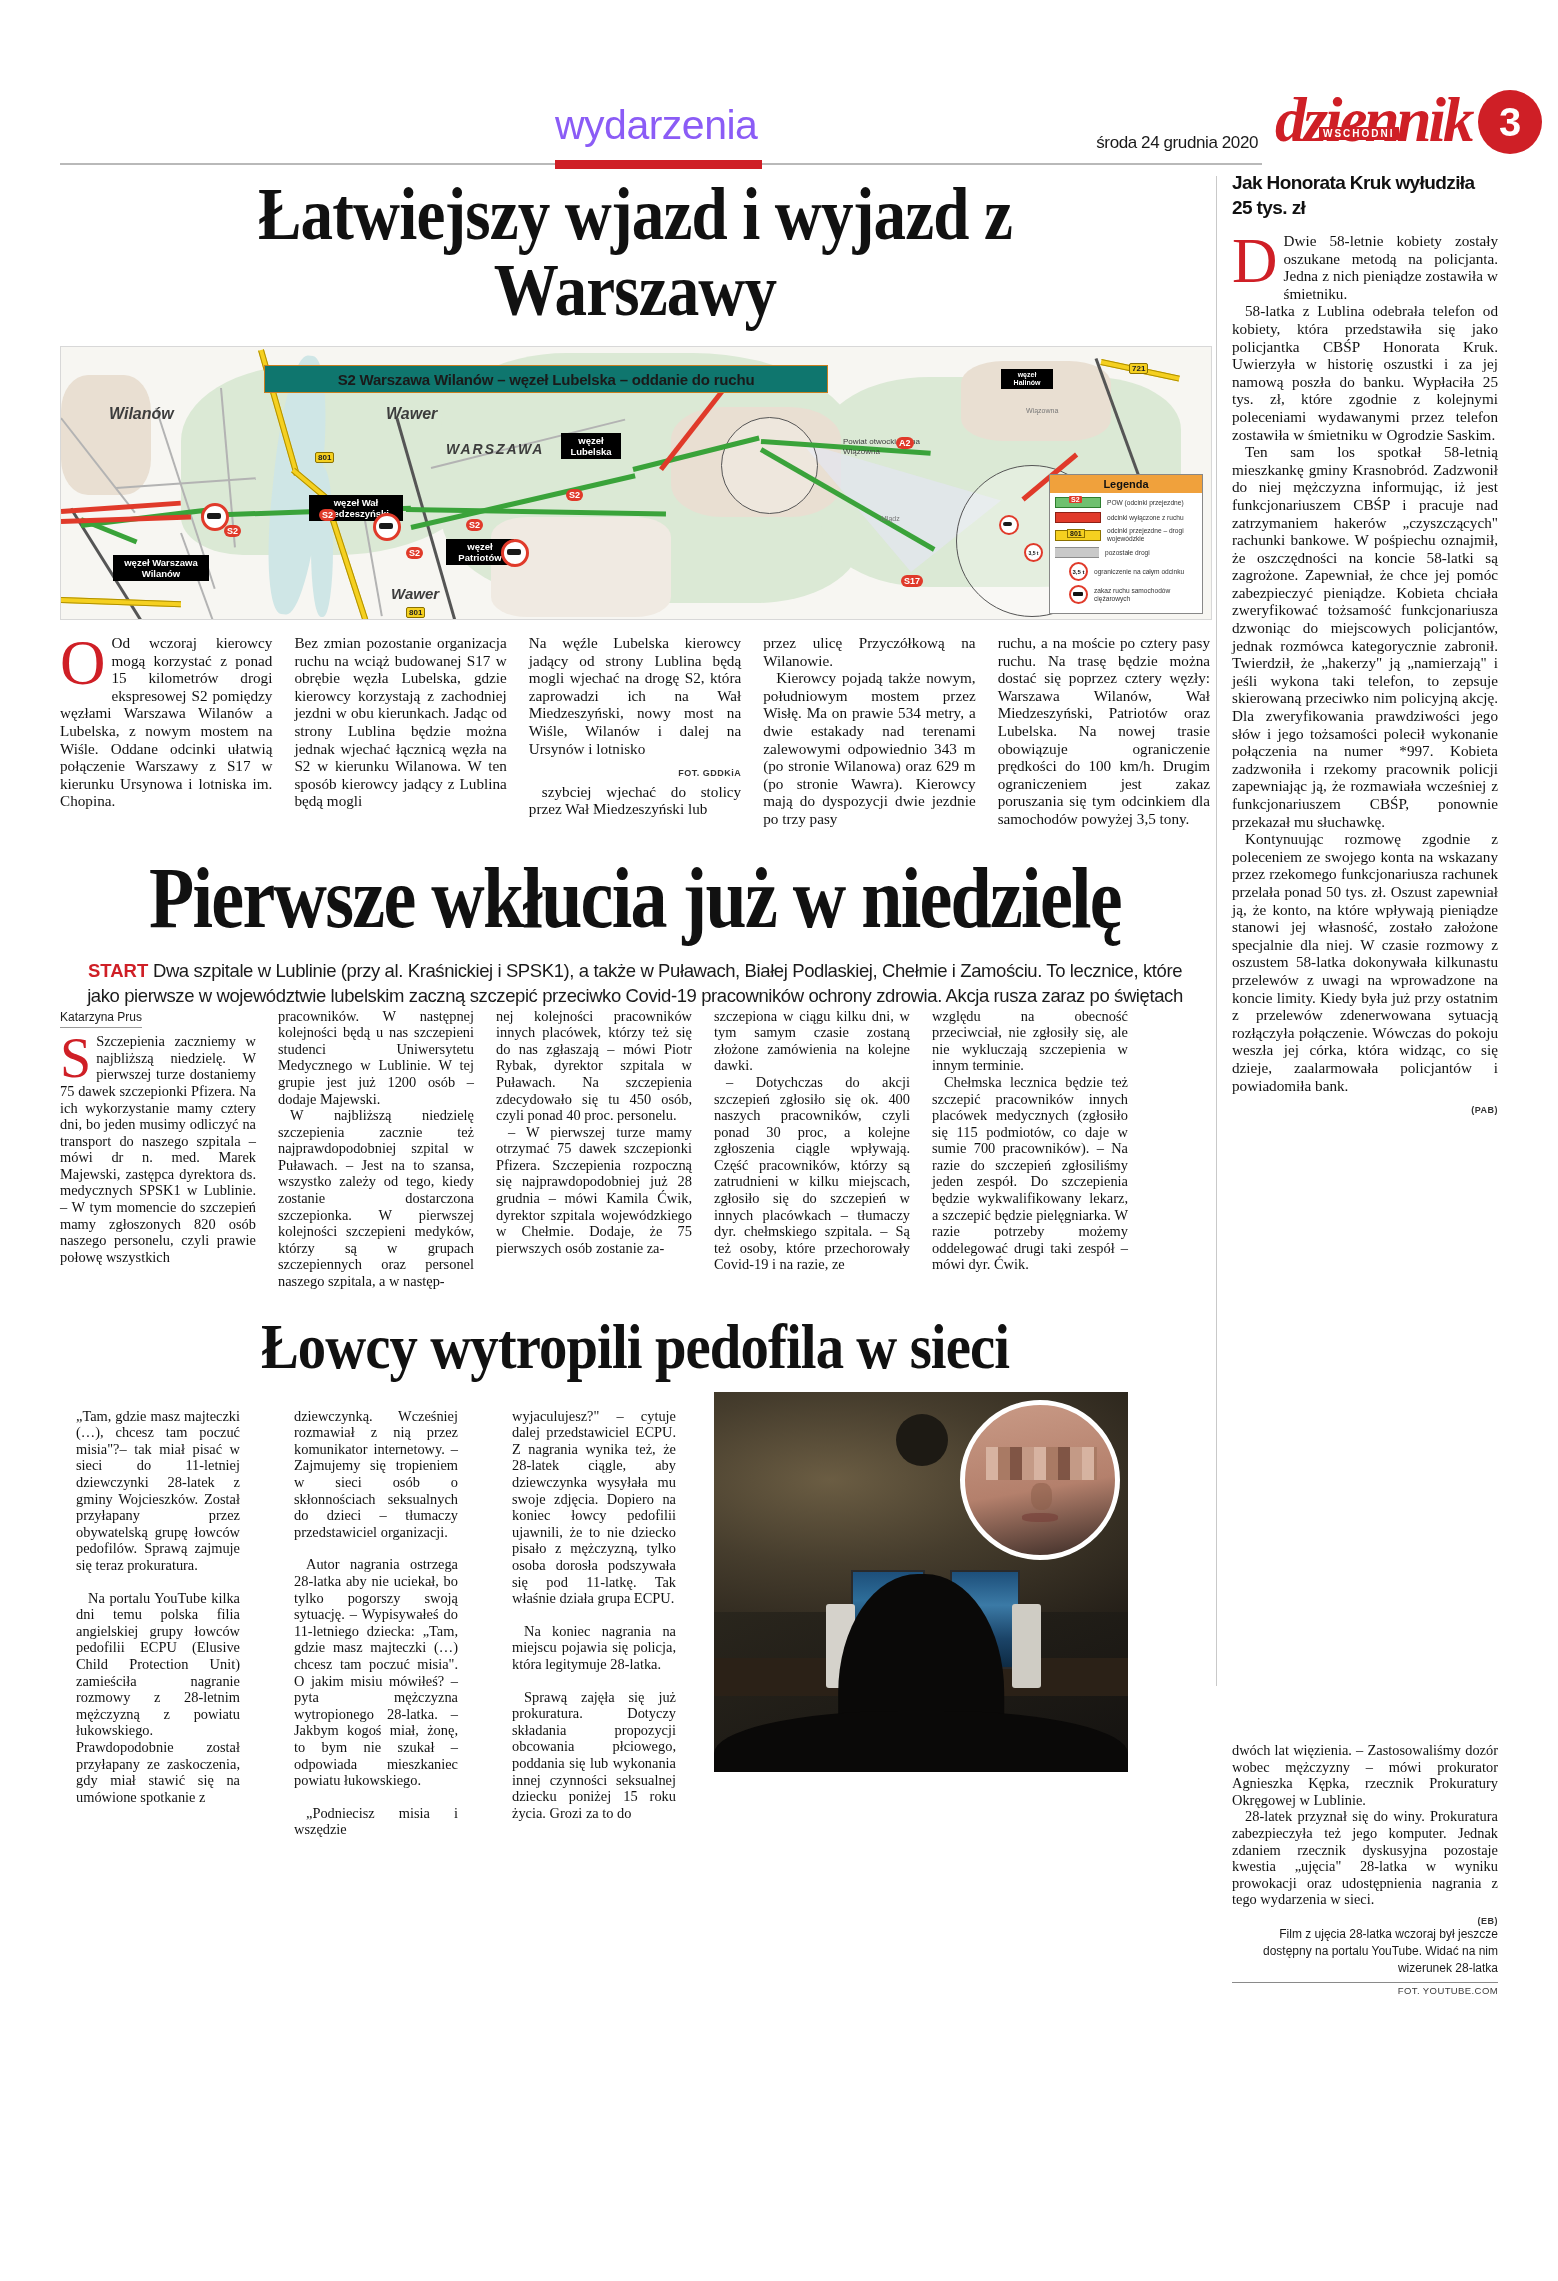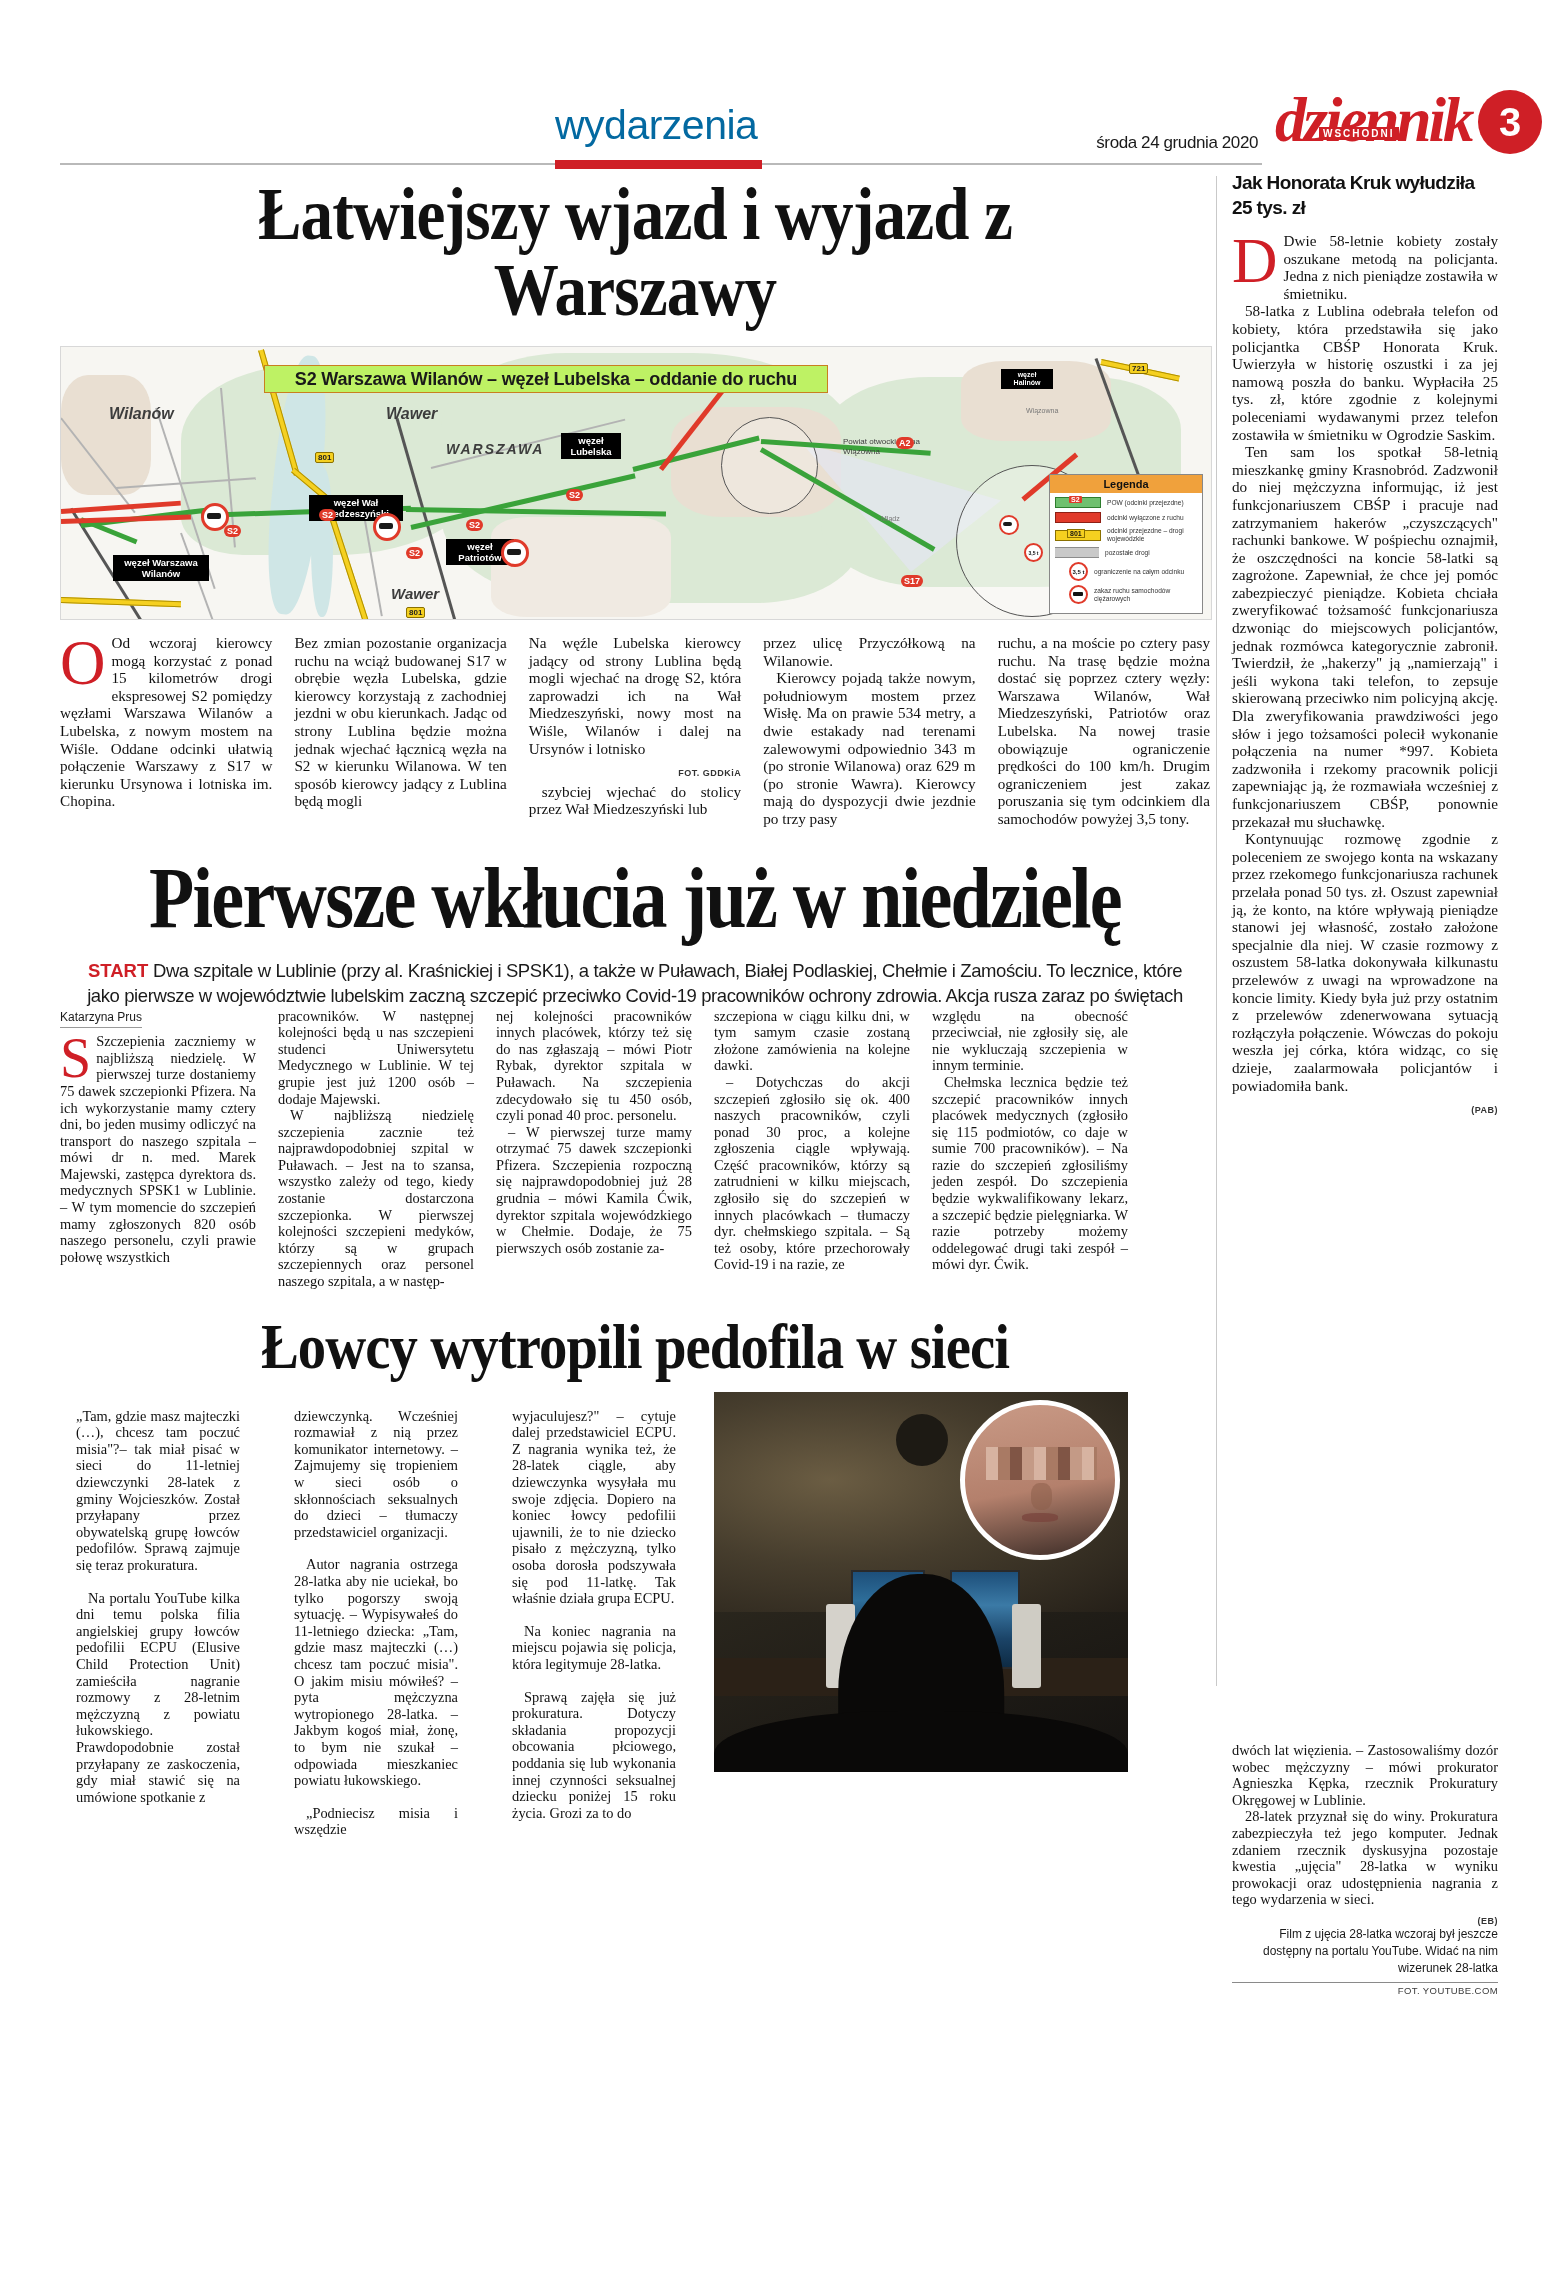--- a/index.html
+++ b/index.html
@@ -16,21 +16,21 @@
     padding:0;
   }
 
   
   .masthead{
     position:absolute;left:60px;top:108px;width:1438px;height:62px;
   }
   .section-word{
     position:absolute;left:495px;top:-6px;
     font-family:"Liberation Sans", sans-serif;
-    font-size:41px;font-weight:300;color:#0369a1;
+    font-size:41px;font-weight:300;color:#8b5cf6;
     letter-spacing:-0.5px;
   }
   .section-rule-red{
     position:absolute;left:495px;top:52px;width:207px;height:9px;background:#cf1f26;
   }
   .rule-grey-left{
     position:absolute;left:0px;top:55px;width:495px;height:2px;background:#b9b9b9;
   }
   .rule-grey-right{
     position:absolute;left:702px;top:55px;width:500px;height:2px;background:#b9b9b9;
@@ -86,24 +86,24 @@
     width:1150px;height:272px;
     border:1px solid #d8d8d8;overflow:hidden;
     background:#f3f1ec;
   }
   .map-green{position:absolute;background:#dbe9d5;}
   .map-beige{position:absolute;background:#e9dfd2;}
   .map-water{position:absolute;background:#cfe6e6;}
   .map-city{position:absolute;background:#f0eae2;}
   .map-banner{
     position:absolute;left:203px;top:18px;width:562px;height:26px;
-    background:#bef264;border:1px solid #c97f20;
+    background:#0f766e;border:1px solid #c97f20;
     display:flex;align-items:center;justify-content:center;
     font-family:"Liberation Sans", sans-serif;
-    font-size:18px;font-weight:bold;color:#1a1a1a;
+    font-size:15px;font-weight:bold;color:#1a1a1a;
     letter-spacing:-0.2px;
   }
   .road-green{position:absolute;background:#3aa33a;height:5px;}
   .road-red{position:absolute;background:#e03a2a;height:5px;}
   .road-yellow{position:absolute;background:#f5d020;height:4px;border-top:1px solid #b09000;border-bottom:1px solid #b09000;}
   .road-grey{position:absolute;background:#b3b3b3;height:2px;}
   .rail-line{position:absolute;background:#555;height:3px;}
   .place-label{
     position:absolute;
     font-family:"Liberation Sans", sans-serif;

